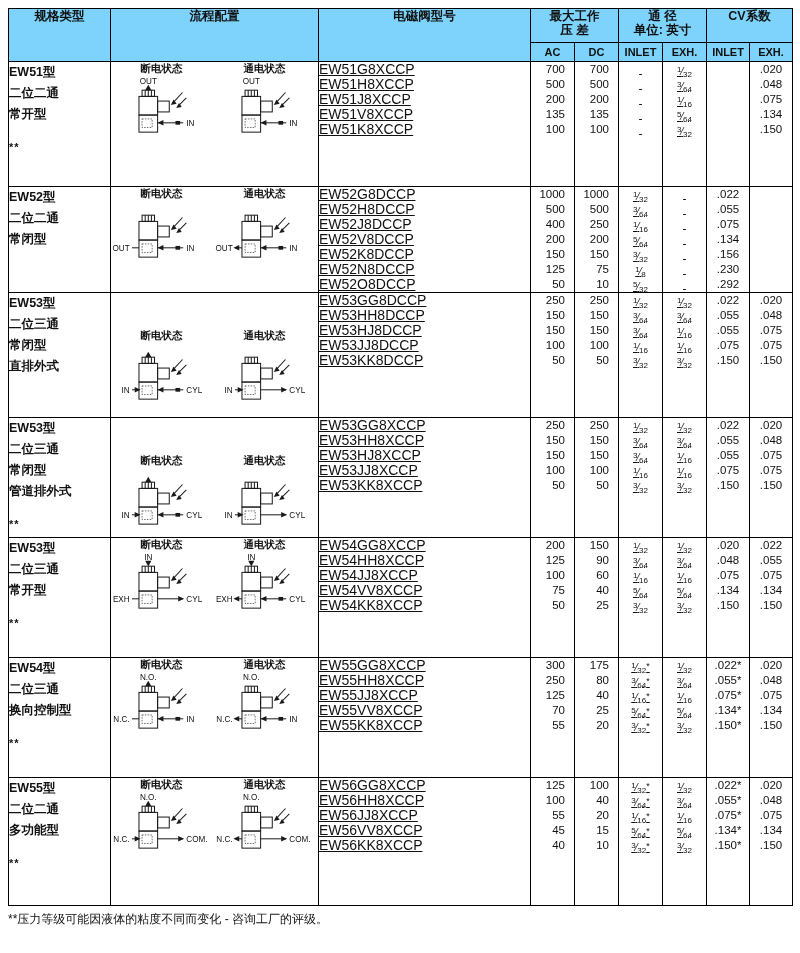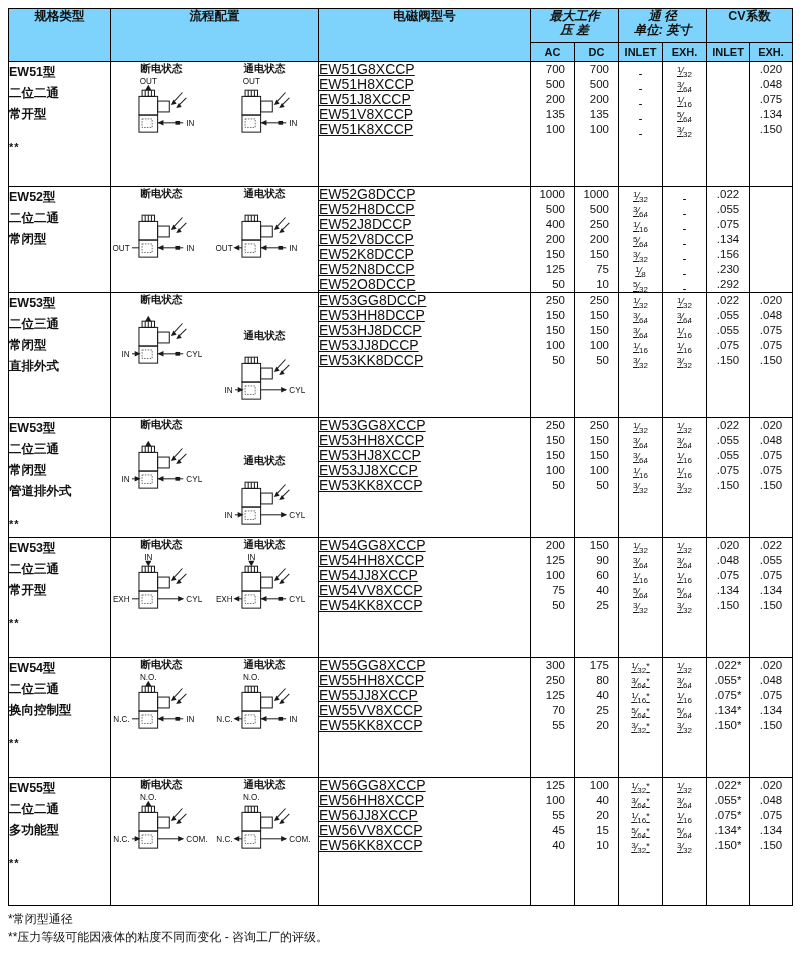--- a/index.html
+++ b/index.html
@@ -3,27 +3,27 @@
 <meta charset="utf-8">
 <style>
   * { box-sizing: border-box; }
   html,body { margin:0; padding:0; background:#fff; }
   body { width:800px; height:953px; font-family:"Liberation Sans", sans-serif; color:#111; }
   .page { padding:8px 8px 0 8px; }
   table.spec { border-collapse:collapse; table-layout:fixed; width:784px; }
   table.spec th, table.spec td { border:1.5px solid #000; padding:0; vertical-align:top; overflow:hidden; }
   thead th { font-weight:bold; text-align:center; vertical-align:middle; background:#7dd3fc; }
   tr.hrow1 th { font-size:12.5px; line-height:15px; height:34px; }
-  tr.hrow1 th .hl { line-height:14px;font-style:italic; }
+  tr.hrow1 th .hl { line-height:14px; }
   tr.hrow2 th { font-size:11px; height:18px; line-height:18px; }
   td.spec-cell { padding:9px 2px 0 9px; font-size:12.5px; font-weight:bold; }
   .spec-line { line-height:21px; white-space:nowrap; }
   .spec-note { font-size:11px; margin-top:16px; letter-spacing:1px; font-weight:bold; }
   td.flow-cell { padding:5px 0 0 2px; }
-  .flow-wrap { display:flex; gap:2px; }
+  .flow-wrap { display:flex; gap:2px;align-items:flex-end; }
   .diagram { width:101px; text-align:center; flex:0 0 auto; }
   .diagram .cap { font-size:10.5px; font-weight:bold; line-height:13px; margin-bottom:1px; white-space:nowrap; }
   .diagram svg { display:block; margin:0 auto; }
   .diagram.stagger { margin-top:36px; }
   td.model-cell { padding:3px 0 0 4px; font-size:14px;text-decoration:underline; }
   td.model-cell div { line-height:15px; height:15px; white-space:nowrap; }
   td.num-cell { padding:3px 0 0 0; font-size:11.5px; }
   td.num-cell div { line-height:15px; height:15px; text-align:right; padding-right:9px; }
   td.frac-cell { padding:3px 0 0 0; font-size:10px;text-decoration:underline; }
   td.frac-cell div { line-height:15px; height:15px; text-align:center; }
@@ -851,16 +851,15 @@
             <div>.020</div>
             <div>.048</div>
             <div>.075</div>
             <div>.134</div>
             <div>.150</div>
           </td>
         </tr>
       </tbody>
   </table>
   <div class="footnotes">
-    <div>*常闭型通径</div>
     <div>**压力等级可能因液体的粘度不同而变化 - 咨询工厂的评级。</div>
   </div>
 </div>
 
 </body></html>

